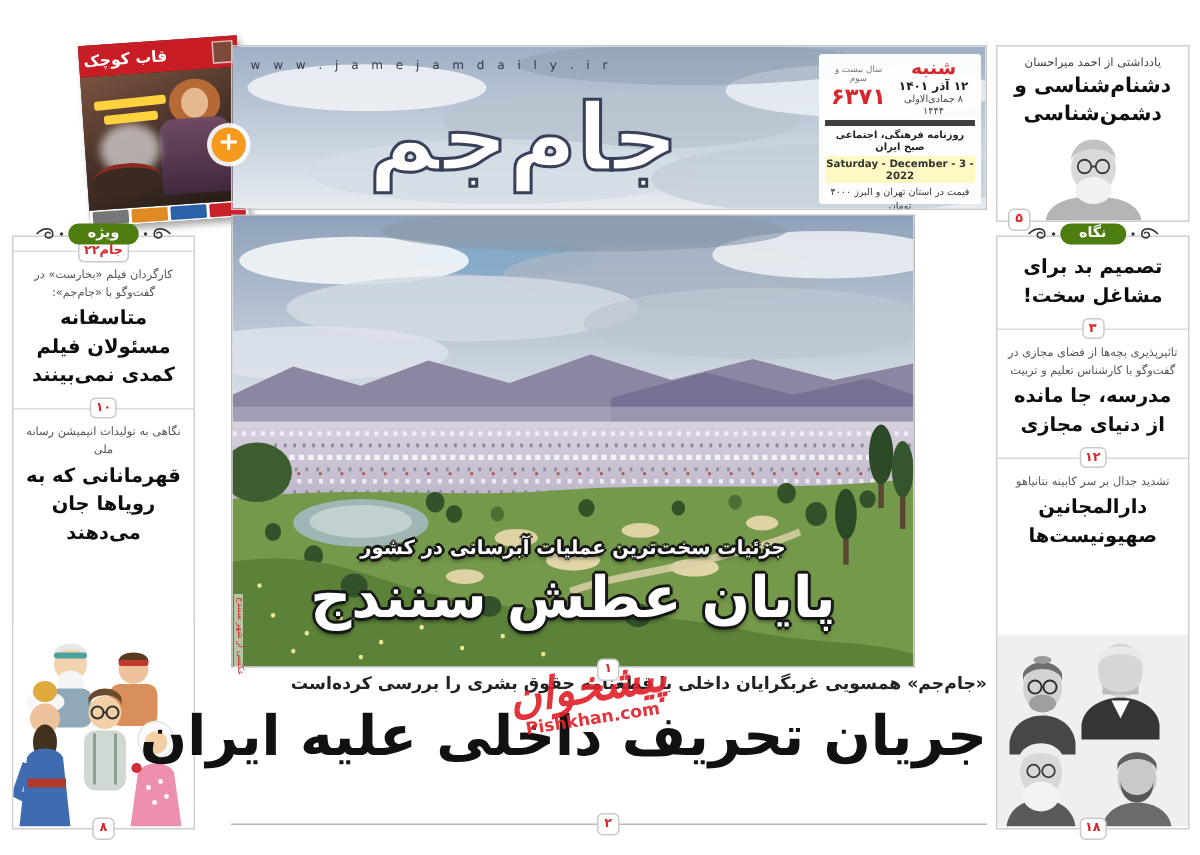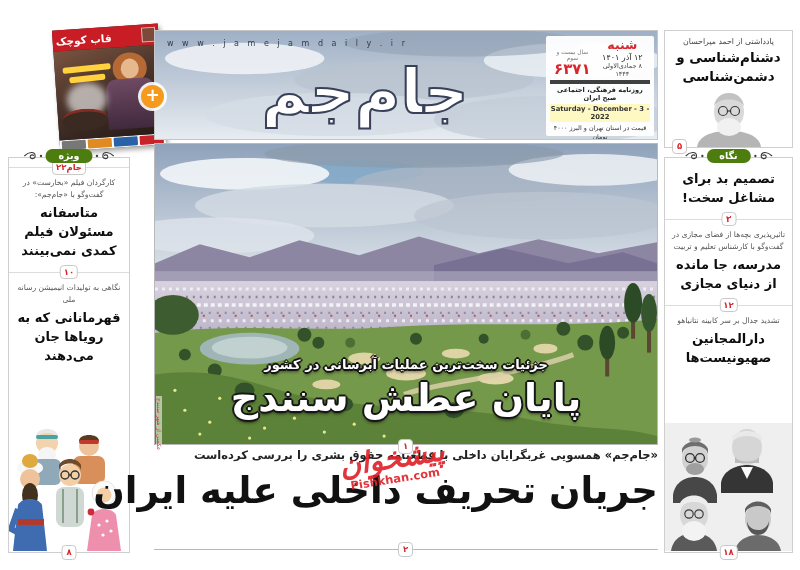--- a/index.html
+++ b/index.html
@@ -24,27 +24,27 @@
   .pb-bar2 { left:14px; top:26px; width:36px; }
   .promo-foot { height:11px; background:#fff; display:flex; gap:2px; padding:1px 2px; }
   .promo-foot span { flex:1; border-radius:1px; }
   .pf1{background:#c8232a;} .pf2{background:#2a62a8;} .pf3{background:#e08a22;} .pf4{background:#777;}
   .promo-plus { left:141px; top:85px; width:23px; height:23px; border-radius:50%; background:#f59a1c; color:#fff; font-weight:bold; font-size:17px; line-height:21px; text-align:center; box-shadow:0 0 0 3px rgba(255,255,255,.9); z-index:4; }
 
   
   .masthead { left:154px; top:30px; width:504px; height:110px; border:1px solid #c6c6c6; overflow:hidden; }
   .masthead svg { position:absolute; inset:0; width:100%; height:100%; }
   .mast-url { position:absolute; left:12px; top:8px; direction:ltr; font-size:8px; letter-spacing:3px; color:#333a49; font-weight:normal; }
-  .mast-logo { position:absolute; left:17px; top:14px; width:386px; height:92px; display:flex; align-items:center; justify-content:center; font-size:62px; font-weight:bold; color:#ffffff; -webkit-text-stroke:2px #39415a; text-shadow:0 0 1px #39415a; white-space:nowrap; }
+  .mast-logo { position:absolute; left:1px; top:14px; width:386px; height:92px; display:flex; align-items:center; justify-content:center; font-size:62px; font-weight:bold; color:#ffffff; -webkit-text-stroke:2px #39415a; text-shadow:0 0 1px #39415a; white-space:nowrap; }
 
   .datepanel { position:absolute; right:3px; top:5px; width:108px; height:100px; background:rgba(255,255,255,.95); border-radius:2px; padding:2px 4px; text-align:center; }
-  .dp-row1 { display:flex; justify-content:space-between; align-items:flex-end; }
+  .dp-row1 { display:flex; justify-content:space-between; align-items:center; }
   .dp-right { text-align:center; }
   .dp-weekday { color:#d8262c; font-size:12.5px; font-weight:bold; line-height:1.1; }
-  .dp-date1 { font-size:8px; font-weight:normal; color:#1a1a1a; margin-top:1px; }
+  .dp-date1 { font-size:8px; font-weight:bold; color:#1a1a1a; margin-top:1px; }
   .dp-date2 { font-size:6.5px; color:#444; }
   .dp-left { text-align:center; }
   .dp-yearlabel { font-size:5.8px; color:#777; }
   .dp-issue { color:#d8262c; font-size:15px; font-weight:bold; line-height:1.1; }
   .dp-desc { font-size:6.6px; font-weight:bold; color:#222; border-top:4px solid #404040; margin-top:2px; padding-top:2px; }
   .dp-greg { font-size:6.8px; color:#333; background:#fef9c3; direction:ltr; margin-top:2px; padding:1px 0; font-weight:bold; }
   .dp-price { font-size:6.4px; color:#333; margin-top:2px; line-height:1.5; }
 
   
   .badge { display:inline-block; min-width:15px; padding:1px 3px; border:1px solid #c9c9c9; border-radius:4px; background:#fff; color:#d8262c; font-size:8.5px; line-height:1.25; text-align:center; font-weight:bold; }
@@ -63,21 +63,21 @@
   .right-col { left:664px; width:129px; }
 
   
   .trbox { left:664px; top:30px; width:129px; height:118px; border:1px solid #cfcfcf; text-align:center; background:#fff; }
   .trb-kicker { font-size:7.8px; color:#444; margin-top:6px; }
   .trb-title { font-size:13.5px; font-weight:bold; color:#0e0e0e; line-height:1.4; margin-top:2px; }
   .trb-photo { position:absolute; bottom:0; left:50%; transform:translateX(-50%); }
   .trb-badge { position:absolute; left:7px; bottom:-7px; }
 
   
-  .mainphoto { left:154px; top:143px; width:504px; height:302px; border:1px solid #b9b9b9; overflow:hidden; }
+  .mainphoto { left:154px; top:143px; width:456px; height:302px; border:1px solid #b9b9b9; overflow:hidden; }
   .mainphoto > svg { position:absolute; inset:0; width:100%; height:100%; }
   .ph-overlay { position:absolute; left:20px; right:20px; bottom:24px; text-align:center; color:#fff; z-index:2; }
   .outline-txt { text-shadow:-2px 0 0 #161616, 2px 0 0 #161616, 0 -2px 0 #161616, 0 2px 0 #161616, -1px -1px 0 #161616, 1px 1px 0 #161616, 1px -1px 0 #161616, -1px 1px 0 #161616, 0 3px 3px rgba(0,0,0,.55); }
   .ph-kicker { display:inline-block; font-size:13px; font-weight:bold; }
   .ph-title { font-size:38px; font-weight:bold; margin-top:3px; white-space:nowrap; }
   .photo-credit { left:156px; top:396px; writing-mode:vertical-rl; font-size:5.8px; color:#d8262c; z-index:3; background:rgba(255,255,255,.55); padding:2px 0; line-height:1.1; }
   .badge-photo { left:398px; top:439px; z-index:3; }
 
   
   .bottomstory { left:154px; top:448px; width:504px; text-align:right; z-index:2; }

